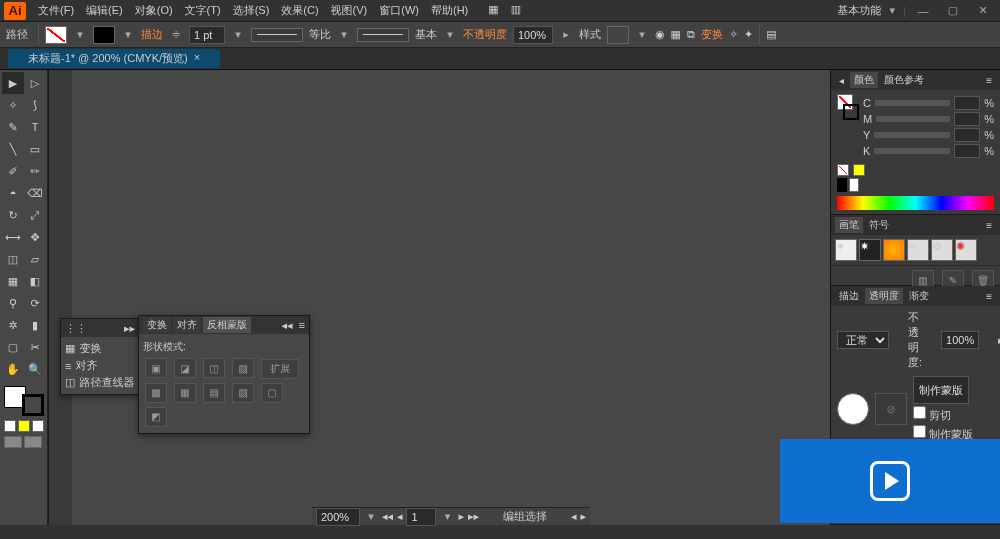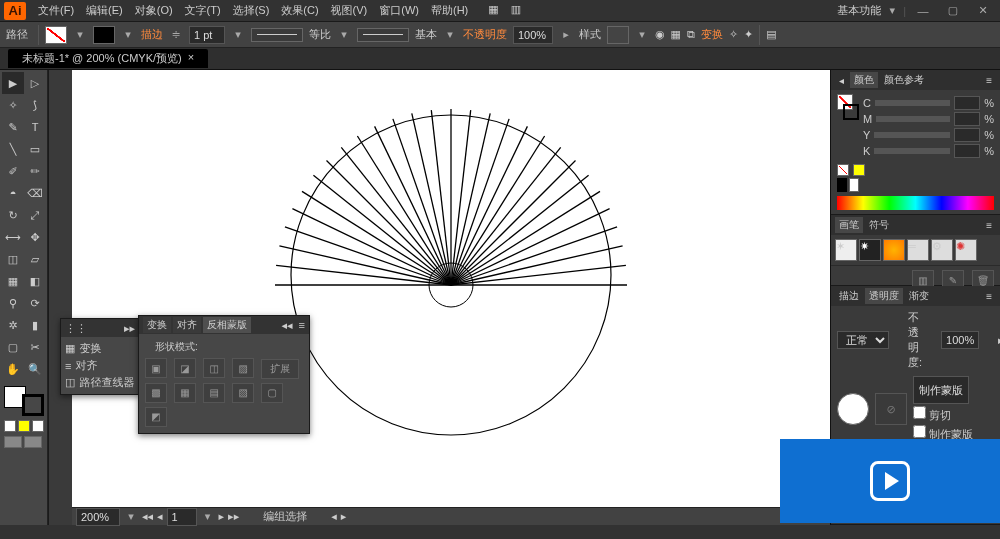--- a/index.html
+++ b/index.html
@@ -18,38 +18,38 @@
 .swatch { width: 22px; height: 18px; border: 1px solid #666; background: #fff; position: relative; }
 .swatch.none::after { content: ""; position: absolute; left: 1px; top: 1px; right: 1px; bottom: 1px; background: linear-gradient(to top right, transparent 45%, red 46%, red 54%, transparent 55%); }
 .dd { width: 14px; display: flex; align-items: center; justify-content: center; color: #aaa; }
 .orange { color: #ff8a3d; }
 .inp { background: #2a2a2a; border: 1px solid #555; color: #ddd; height: 18px; padding: 0 4px; }
 .sep-v { width: 1px; height: 20px; background: #555; }
 .stroke-prev { width: 52px; height: 14px; border: 1px solid #666; display: flex; align-items: center; justify-content: center; background: #3a3a3a; }
 .stroke-prev span { display: block; width: 40px; height: 1px; background: #ccc; }
 
 .doc-tab { height: 22px; background: #2f2f2f; display: flex; align-items: center; padding: 0 8px; border-bottom: 1px solid #111; }
-.doc-tab .tab { background: #000000; padding: 2px 14px; border-radius: 2px 2px 0 0; display: flex; align-items: flex-start; gap: 6px; }
+.doc-tab .tab { background: #0c4a6e; padding: 2px 20px; border-radius: 2px 2px 0 0; display: flex; align-items: flex-start; gap: 6px; }
 
 .workspace { position: absolute; top: 70px; bottom: 14px; left: 0; right: 0; display: flex; }
 
 
 .tools { width: 48px; background: #474747; display: flex; flex-direction: column; flex-wrap: wrap; padding: 2px; gap: 0; border-right: 1px solid #222; }
 .tool-row { display: flex; }
 .tool { width: 22px; height: 22px; display: flex; align-items: center; justify-content: center; color: #ccc; cursor: default; }
 .tool.active { background: #2a2a2a; }
 .fillstroke { margin-top: 4px; position: relative; width: 44px; height: 34px; }
 .fillstroke .f { position: absolute; left: 2px; top: 2px; width: 22px; height: 22px; background: #fff; border: 1px solid #000; }
 .fillstroke .s { position: absolute; right: 2px; bottom: 2px; width: 22px; height: 22px; background: #474747; border: 3px solid #000; }
 .swatch-row { display:flex; gap:2px; padding:2px; }
 .mini-sw { width:12px; height:12px; border:1px solid #666; }
 
 .panel-strip { width: 24px; background: #3a3a3a; border-left: 1px solid #1a1a1a; display:flex; flex-direction:column; gap:6px; padding-top:6px; align-items:center; }
 
-.canvas-area { flex: 1; background: #474747; position: relative; display:flex; flex-direction:column; }
+.canvas-area { flex: 1; background: #474747; position: relative; display:flex; flex-direction:column;align-items:center; }
 .canvas-view { flex:1; background: #fff; margin: 0; position: relative; overflow:hidden; }
 .artwork { position:absolute; left:50%; top:47%; transform:translate(-50%,-50%); }
 .status { height: 18px; background: #424242; display:flex; align-items:center; gap:4px; padding:0 4px; border-top:1px solid #222; }
 
 
 .right { width: 170px; background: #3a3a3a; border-left:1px solid #111; display:flex; flex-direction:column; }
 .panel { border-bottom:1px solid #1a1a1a; }
 .panel-tabs { display:flex; background:#2f2f2f; height:20px; align-items:center; gap:2px; padding:0 4px; }
 .panel-tabs span { padding:1px 4px; font-size:10px; }
 .panel-tabs span.on { background:#474747; }
@@ -426,21 +426,21 @@
   <div class="hdr">
     <div class="pf-tabs">
       <span>变换</span>
       <span>对齐</span>
       <span class="on">反相蒙版</span>
     </div>
     <span style="margin-left:auto">◂◂</span>
     <span>≡</span>
   </div>
   <div class="body">
-    <div style="font-size:10px;margin:2px 12px">形状模式:</div>
+    <div style="font-size:10px;margin:2px 0">形状模式:</div>
     <div>
       <span class="icon-btn">▣</span>
       <span class="icon-btn">◪</span>
       <span class="icon-btn">◫</span>
       <span class="icon-btn">▨</span>
       <span class="icon-btn" style="width:38px">扩展</span>
     </div>
     <div>
       <span class="icon-btn">▩</span>
       <span class="icon-btn">▦</span>

